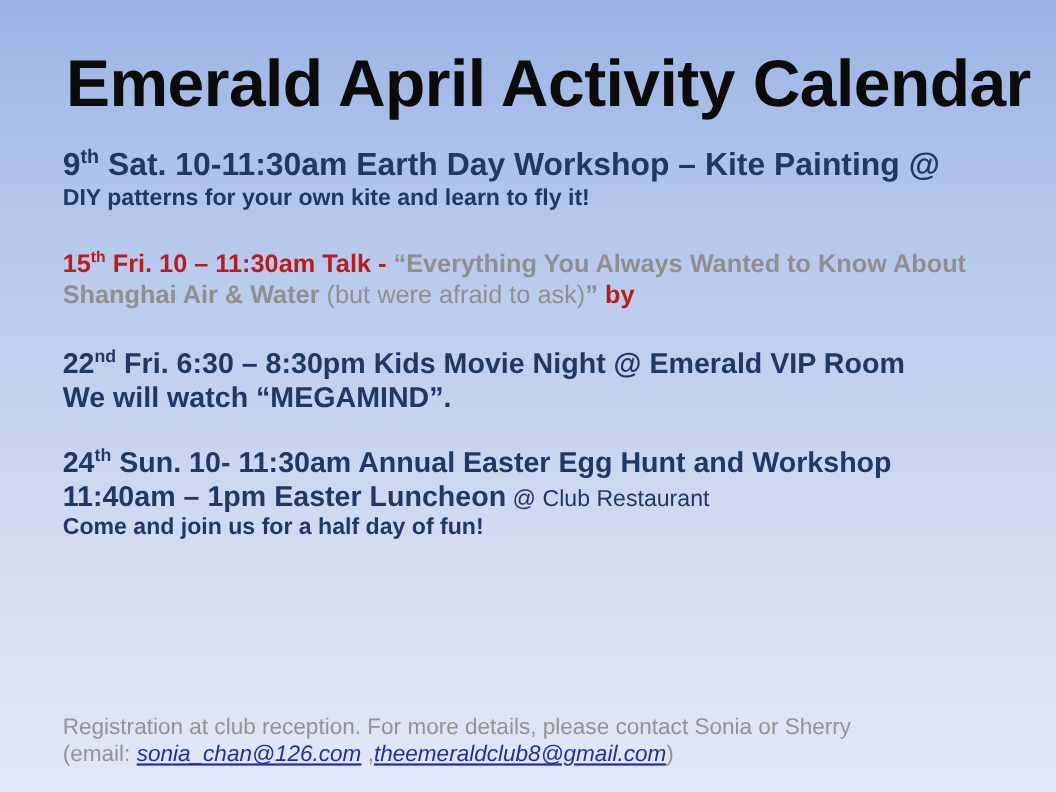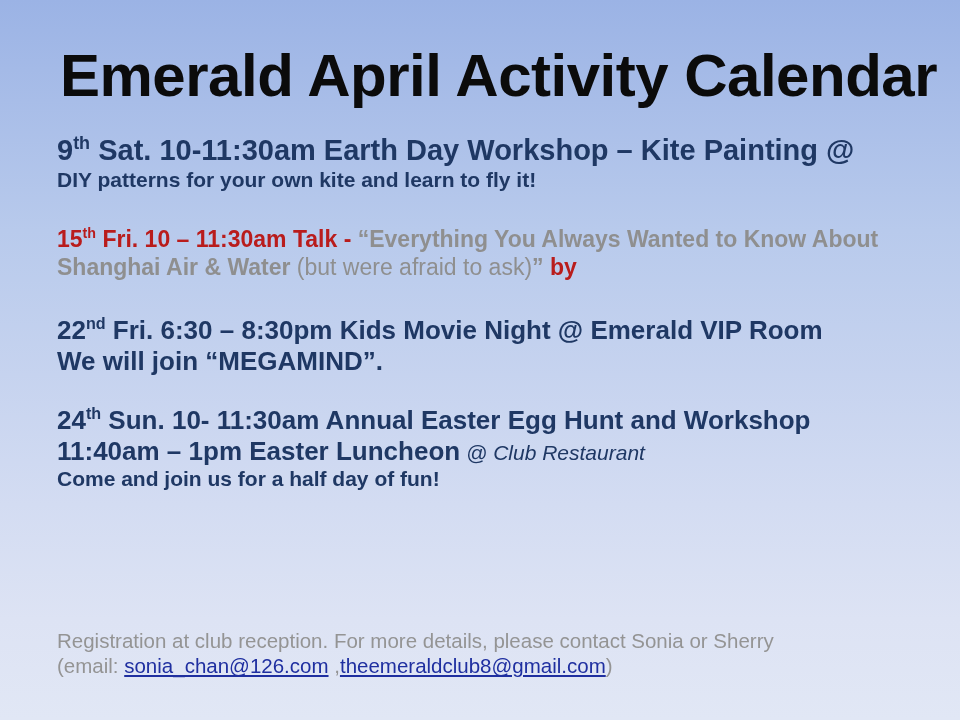--- a/index.html
+++ b/index.html
@@ -92,37 +92,37 @@
     color: #8f8f8f;
     font-weight: normal;
   }
   .navy-b {
     color: #b91c1c;
     font-weight: bold;
   }
   .small-reg {
     font-size: 21px;
     font-weight: normal;
-    font-style: italic;
   }
 
   
   .footer {
     position: absolute;
     left: 57px;
-    top: 628px;
+    top: 648px;
     width: 860px;
     font-size: 20.5px;
     line-height: 1.24;
     color: #949494;
     font-weight: normal;
   }
   .footer a {
     color: #1f2fa0;
     text-decoration: underline;
+    font-style: italic;
   }
   .footer .paren { color: #949494; }
 </style>
 </head>
 <body>
 
 <div class="slide">
 
   <div class="title">Emerald April Activity Calendar</div>
 
@@ -136,21 +136,21 @@
     <div class="ev-gap"></div>
 
     <div class="event">
       <div class="line l-mid"><span class="navy-b">15</span><sup class="navy-b">th</sup><span class="navy-b"> Fri. 10 – 11:30am Talk - </span><span class="gray-b">“</span><span class="gray-b">Everything You Always Wanted to Know About Shanghai Air &amp; Water</span><span class="gray-n"> (but were afraid to ask)</span><span class="gray-b">”</span><span class="navy-b"> by</span></div>
     </div>
 
     <div class="ev-gap"></div>
 
     <div class="event">
       <div class="line l-big"><span>22</span><sup>nd</sup><span> Fri. 6:30 – 8:30pm Kids Movie Night @ Emerald VIP Room</span></div>
-      <div class="line l-big">We will join “MEGAMIND”.</div>
+      <div class="line l-big">We will watch “MEGAMIND”.</div>
     </div>
 
     <div class="ev-gap-sm"></div>
 
     <div class="event">
       <div class="line l-big"><span>24</span><sup>th</sup><span> Sun. 10- 11:30am Annual Easter Egg Hunt and Workshop</span></div>
       <div class="line l-big"><span>11:40am – 1pm Easter Luncheon</span><span class="small-reg"> @ Club Restaurant</span></div>
       <div class="line l-sub">Come and join us for a half day of fun!</div>
     </div>
 

